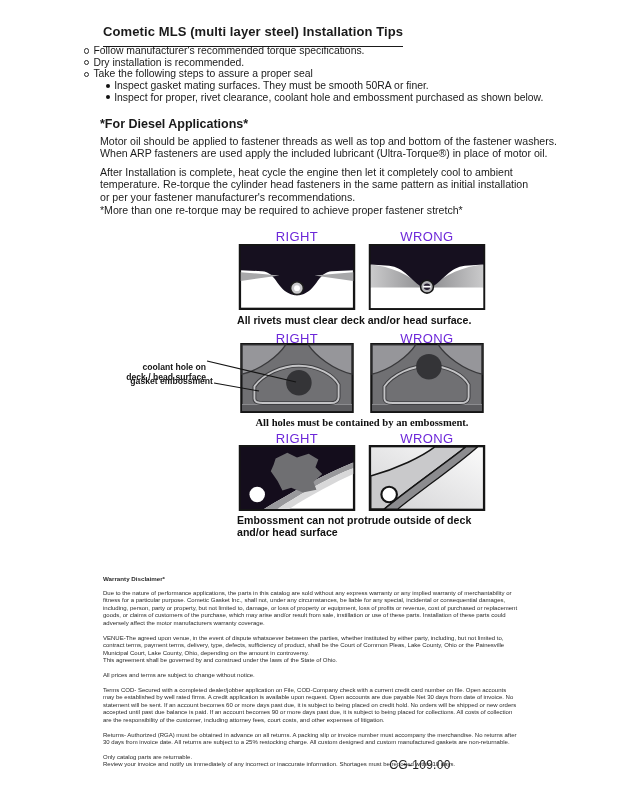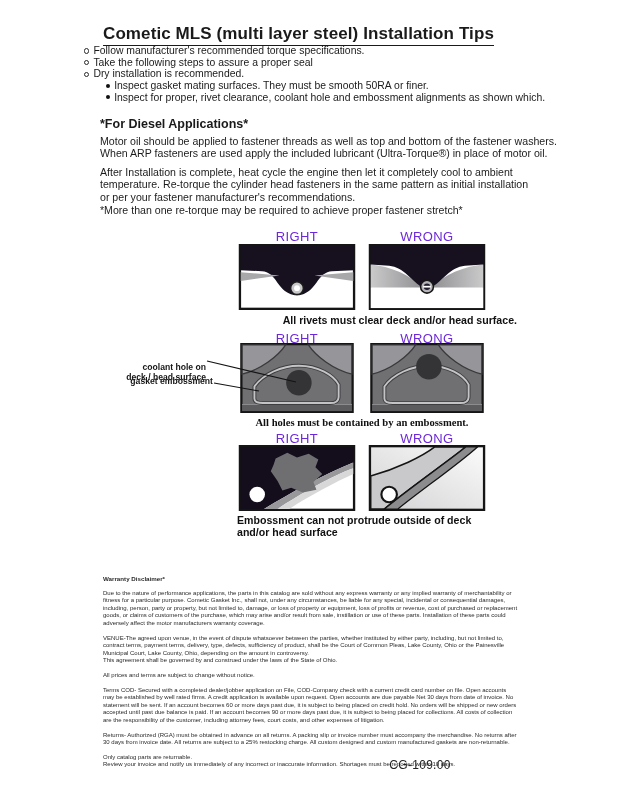--- a/index.html
+++ b/index.html
@@ -2,40 +2,40 @@
 <html><head>
 <meta charset="utf-8">
 <style>
   html,body{margin:0;padding:0;background:#ffffff;}
   .page{
     position:relative;width:618px;height:800px;background:#ffffff;
     font-family:"Liberation Sans", sans-serif;color:#1a1a1a;overflow:hidden;
   }
   .abs{position:absolute;}
   .page-title{
-    left:103px;top:24px;font-size:17px;font-weight:bold;
-    border-bottom:1.6px solid #1a1a1a;padding-bottom:1px;letter-spacing:.1px;
+    left:103px;top:24px;font-size:13px;font-weight:bold;
+    border-bottom:1.6px solid #1a1a1a;padding-bottom:7px;letter-spacing:.1px;
   }
   .bullets{left:84px;top:45px;width:480px;font-size:10.4px;line-height:11.7px;}
   .bullet,.sub-bullet{display:flex;align-items:flex-start;white-space:nowrap;}
   .sub-bullet{margin-left:22px;}
   .bm{flex:0 0 auto;width:3.4px;height:3.4px;border:1px solid #2a2a2a;border-radius:50%;margin:3.4px 4px 0 0;}
   .bm-fill{flex:0 0 auto;width:4.2px;height:4.2px;background:#111;border-radius:50%;margin:3.4px 4px 0 0;}
   .h-diesel{left:100px;top:117px;font-size:12.5px;font-weight:bold;}
   .body-p{left:100px;width:460px;font-size:10.6px;line-height:12.3px;white-space:pre-line;color:#1c1c1c;}
   .p1{top:135px;}
   .p2{top:166px;}
   .note{top:204px;}
   .rw-head{width:120px;text-align:center;font-size:13px;font-weight:normal;letter-spacing:.4px;color:#6d28d9;}
   .col-l{left:237px;}
   .col-r{left:367px;}
   .fig{width:120px;height:66px;display:block;}
   .fig2{width:120px;height:70px;display:block;}
   .caption{font-size:10.6px;font-weight:bold;color:#111;white-space:pre-line;line-height:12px;}
-  .cap1{left:237px;top:314px;width:280px;text-align:right;}
+  .cap1{left:237px;top:314px;width:280px;}
   .cap2{left:237px;top:417px;width:250px;text-align:center;font-family:Liberation Serif, serif;}
   .cap3{left:237px;top:514px;width:280px;}
   .fig-label{font-size:8.6px;font-weight:bold;color:#161616;text-align:right;white-space:pre-line;line-height:9.6px;}
   .lab1{left:100px;top:344px;width:106px;margin-top:19px;}
   .lab2{left:100px;top:377px;width:113px;text-align:right;}
   .overlay{position:absolute;left:0;top:0;pointer-events:none;z-index:5;}
   .legal{left:103px;top:575px;width:416px;font-size:6px;line-height:7.6px;color:#2a2a2a;}
   .legal h4{margin:0 0 7px 0;font-size:6.2px;}
   .legal p{margin:0 0 7px 0;white-space:pre-line;}
   .page-num{left:340px;top:758px;width:160px;text-align:center;font-size:12px;color:#222;letter-spacing:.3px;}
@@ -47,33 +47,33 @@
 
   <div class="abs page-title">Cometic MLS (multi layer steel) Installation Tips</div>
 
   <div class="abs bullets">
     <div class="bullet">
         <span class="bm"></span>
         <span>Follow manufacturer's recommended torque specifications.</span>
       </div>
     <div class="bullet">
         <span class="bm"></span>
-        <span>Take the following steps to assure a proper seal</span>
+        <span>Dry installation is recommended.</span>
       </div>
     <div class="bullet">
         <span class="bm"></span>
-        <span>Dry installation is recommended.</span>
+        <span>Take the following steps to assure a proper seal</span>
       </div>
     <div class="sub-bullet">
         <span class="bm-fill"></span>
         <span>Inspect gasket mating surfaces.  They must be smooth 50RA or finer.</span>
       </div>
     <div class="sub-bullet">
         <span class="bm-fill"></span>
-        <span>Inspect for proper, rivet clearance, coolant hole and embossment alignments as shown which.</span>
+        <span>Inspect for proper, rivet clearance, coolant hole and embossment purchased as shown below.</span>
       </div>
   </div>
 
   <div class="abs body-p p1">Motor oil should be applied to fastener threads as well as top and bottom of the fastener washers.
 When ARP fasteners are used apply the included lubricant (Ultra-Torque®) in place of motor oil.</div>
   <div class="abs h-diesel">*For Diesel Applications*</div>
   <div class="abs body-p p2">After Installation is complete, heat cycle the engine then let it completely cool to ambient
 temperature. Re-torque the cylinder head fasteners in the same pattern as initial installation
 or per your fastener manufacturer's recommendations.</div>
   <div class="abs body-p note">*More than one re-torque may be required to achieve proper fastener stretch*</div>

